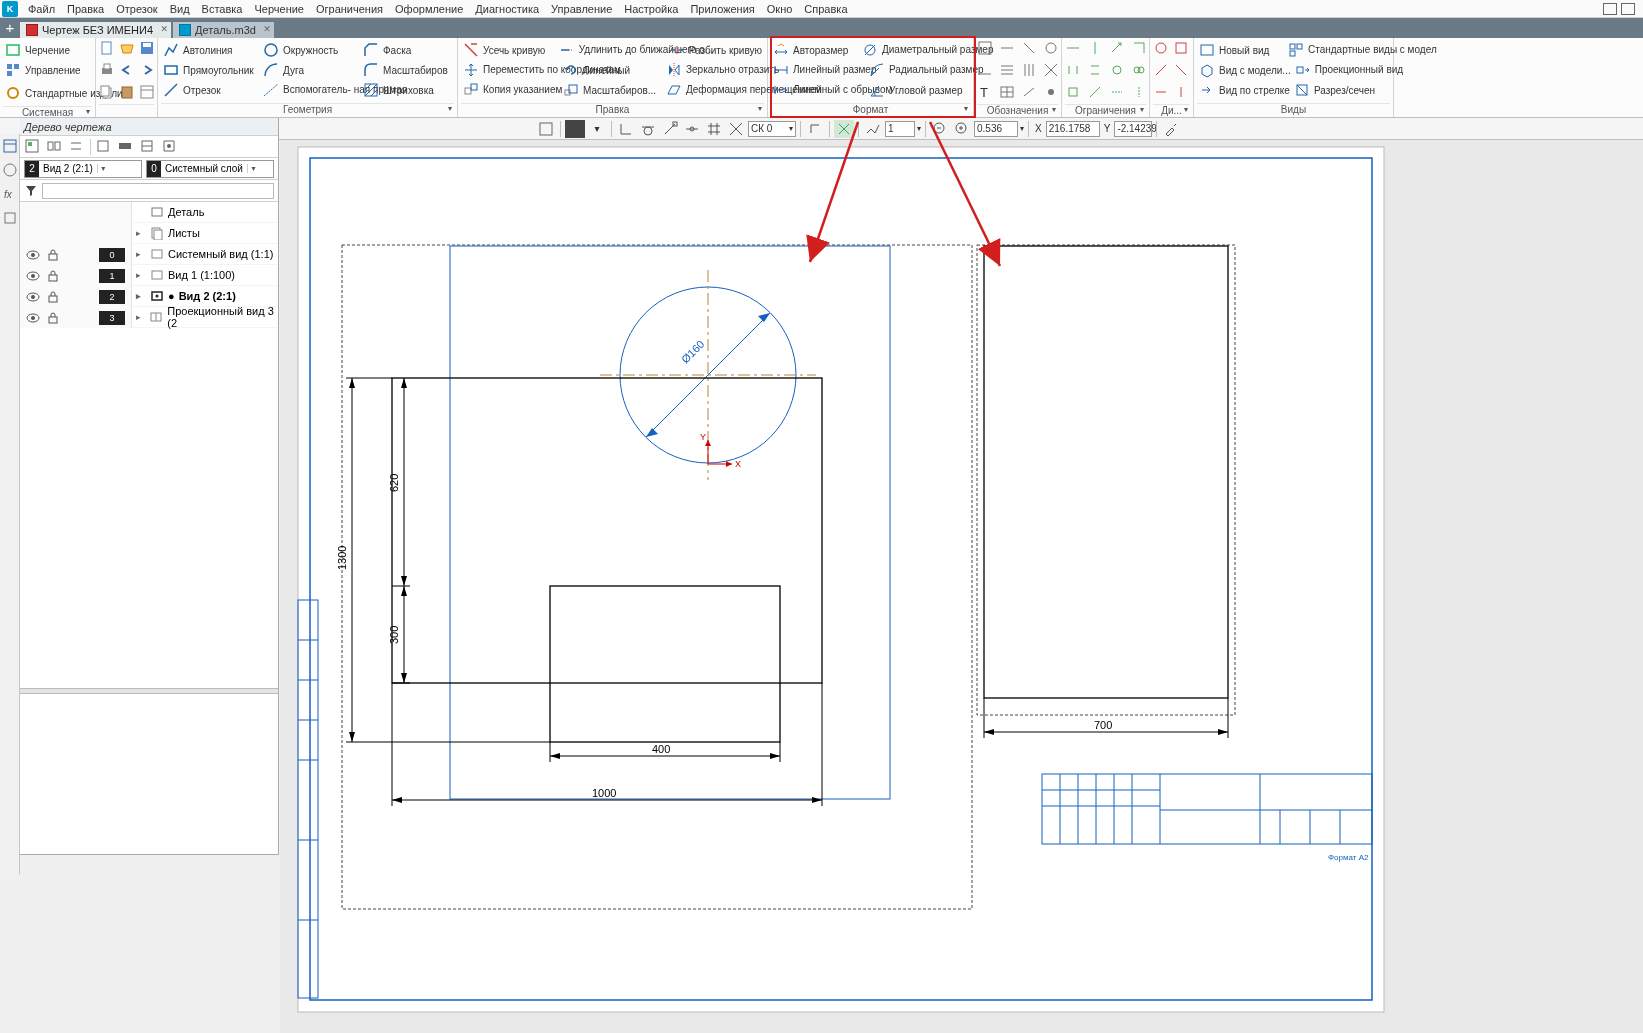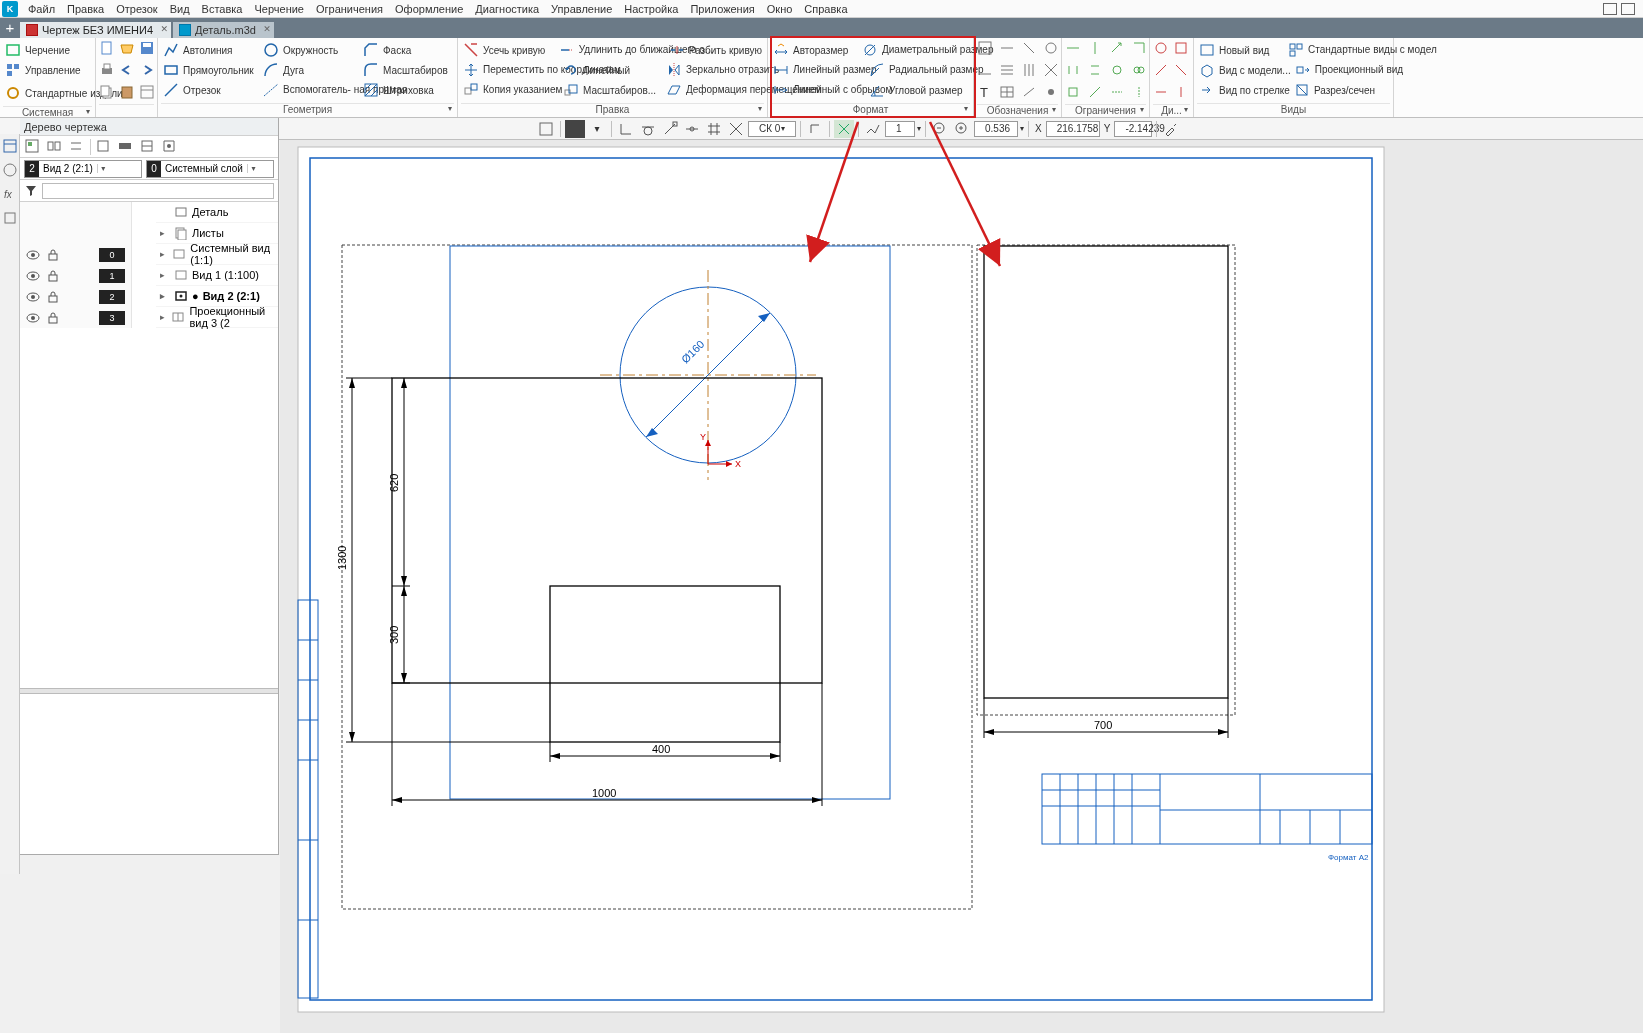--- a/index.html
+++ b/index.html
@@ -35,46 +35,46 @@
 .mini-icon-grid { display: grid; grid-template-columns: repeat(4, 20px); grid-auto-rows: 20px; gap: 2px; }
 .mini-icon-grid .icn { width: 18px; height: 18px; border: none; }
 
 
 .icn svg { width: 16px; height: 16px; }
 
 
 .toolbar2 { height: 22px; background: #f5f5f5; border-bottom: 1px solid #bfbfbf; display: flex; align-items: center; font-size: 10px; color: #333; padding-left: 536px; gap: 2px; }
 .toolbar2 .tb-btn { width: 20px; height: 18px; display: inline-flex; align-items: center; justify-content: center; border: none; }
 .toolbar2 .sep { width: 1px; height: 16px; background: #c0c0c0; margin: 0 2px; }
-.toolbar2 .field { border: 1px solid #999; height: 16px; padding: 0 10px; font-size: 10px; background: #fff; display: inline-flex; align-items: center; }
+.toolbar2 .field { border: 1px solid #999; height: 16px; padding: 0 2px; font-size: 10px; background: #fff; display: inline-flex; align-items: center; }
 .toolbar2 .lbl { padding: 0 2px; }
 
 
 .left-dock { position: absolute; left: 0; top: 140px; width: 20px; height: 560px; background: #f1f1f1; border-right: 1px solid #c4c4c4; display: flex; flex-direction: column; align-items: center; gap: 8px; padding-top: 4px; }
 .left-dock .dock-ic { width: 16px; height: 16px; }
 
 .tree-panel { position: absolute; left: 20px; top: 140px; width: 259px; background: #fff; border-right: 1px solid #aaa; border-bottom: 1px solid #aaa; font-size: 11px; }
-.tree-title-row { height: 18px; background: #edf0f2; padding-left: 4px; display: flex; align-items: center; border-bottom: 1px solid #d0d0d0; color: #333; }
+.tree-title-row { height: 18px; background: #edf0f2; padding-left: 4px; display: flex; align-items: center; border-bottom: 1px solid #d0d0d0; color: #333; font-style: italic; }
 .tree-toolbar { height: 22px; display: flex; align-items: center; gap: 4px; padding: 0 4px; border-bottom: 1px solid #d0d0d0; }
 .tree-toolbar .tic { width: 18px; height: 18px; }
 .tree-combos { height: 22px; display: flex; align-items: center; gap: 4px; padding: 0 4px; border-bottom: 1px solid #d0d0d0; }
 .combo { display: flex; align-items: center; border: 1px solid #999; height: 18px; font-size: 10px; background: #fff; }
 .combo .badge { background: #222; color: #fff; width: 14px; text-align: center; font-size: 10px; height: 16px; line-height: 16px; }
 .combo .txt { padding: 0 4px; }
 .combo .dd { width: 12px; text-align: center; color: #555; font-size: 8px; border-left: 1px solid #ccc; }
 .tree-filter { height: 22px; display: flex; align-items: center; gap: 4px; padding: 0 4px; border-bottom: 1px solid #d0d0d0; }
 .filter-input { flex: 1; border: 1px solid #bbb; height: 16px; padding: 0 4px; color: #999; font-size: 10px; }
 
 .tree-body { display: flex; }
 .tree-gutter { width: 112px; background: #fafafa; border-right: 1px solid #e4e4e4; }
 .gutter-row { height: 21px; display: flex; align-items: center; gap: 6px; padding-left: 6px; }
 .gutter-row .eye, .gutter-row .lock { width: 14px; height: 14px; }
 .gutter-row .num { background: #222; color: #fff; width: 26px; height: 14px; text-align: center; font-size: 9px; line-height: 14px; margin-left: auto; margin-right: 6px; }
 .tree-nodes { flex: 1; }
-.node-row { height: 21px; display: flex; align-items: center; gap: 4px; padding-left: 4px; border-bottom: 1px solid #f4f4f4; margin-left: 24px; }
+.node-row { height: 21px; display: flex; align-items: center; gap: 4px; padding-left: 4px; border-bottom: 1px solid #f4f4f4; }
 .node-row .exp { width: 10px; color: #666; font-size: 9px; }
 .node-row .nic { width: 14px; height: 14px; }
 .node-row.bold { font-weight: bold; }
 .tree-splitter { height: 6px; background: #e4e4e4; border-top: 1px solid #bbb; border-bottom: 1px solid #bbb; cursor: row-resize; }
 .tree-bottom { height: 160px; background: #fff; }
 
 
 .canvas { position: absolute; left: 280px; top: 140px; right: 0; bottom: 0; background: #e9e9e9; }
 .canvas svg { display: block; }
 

